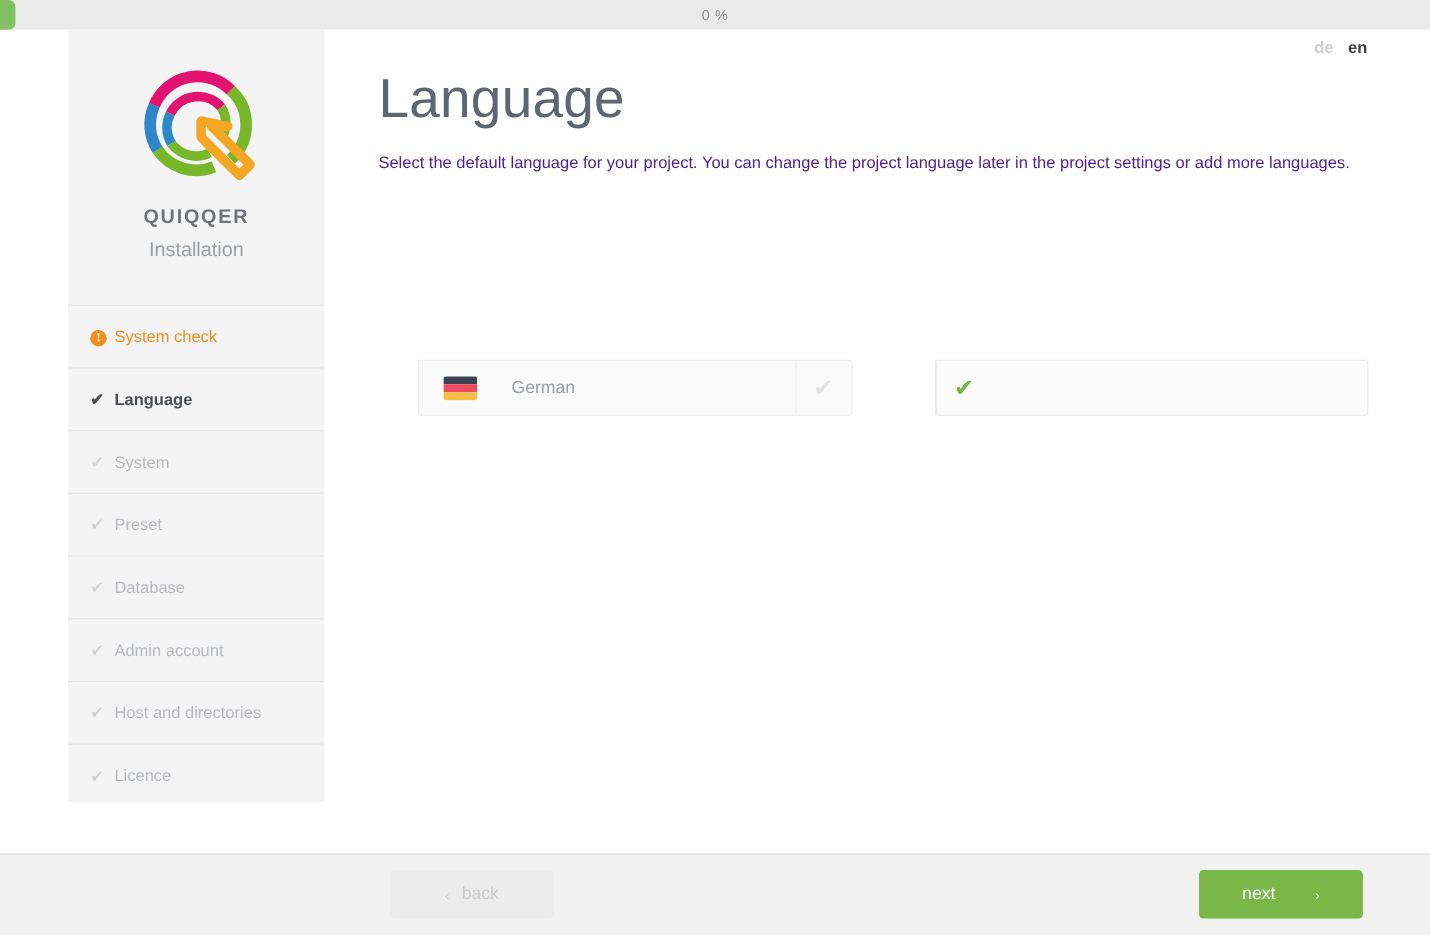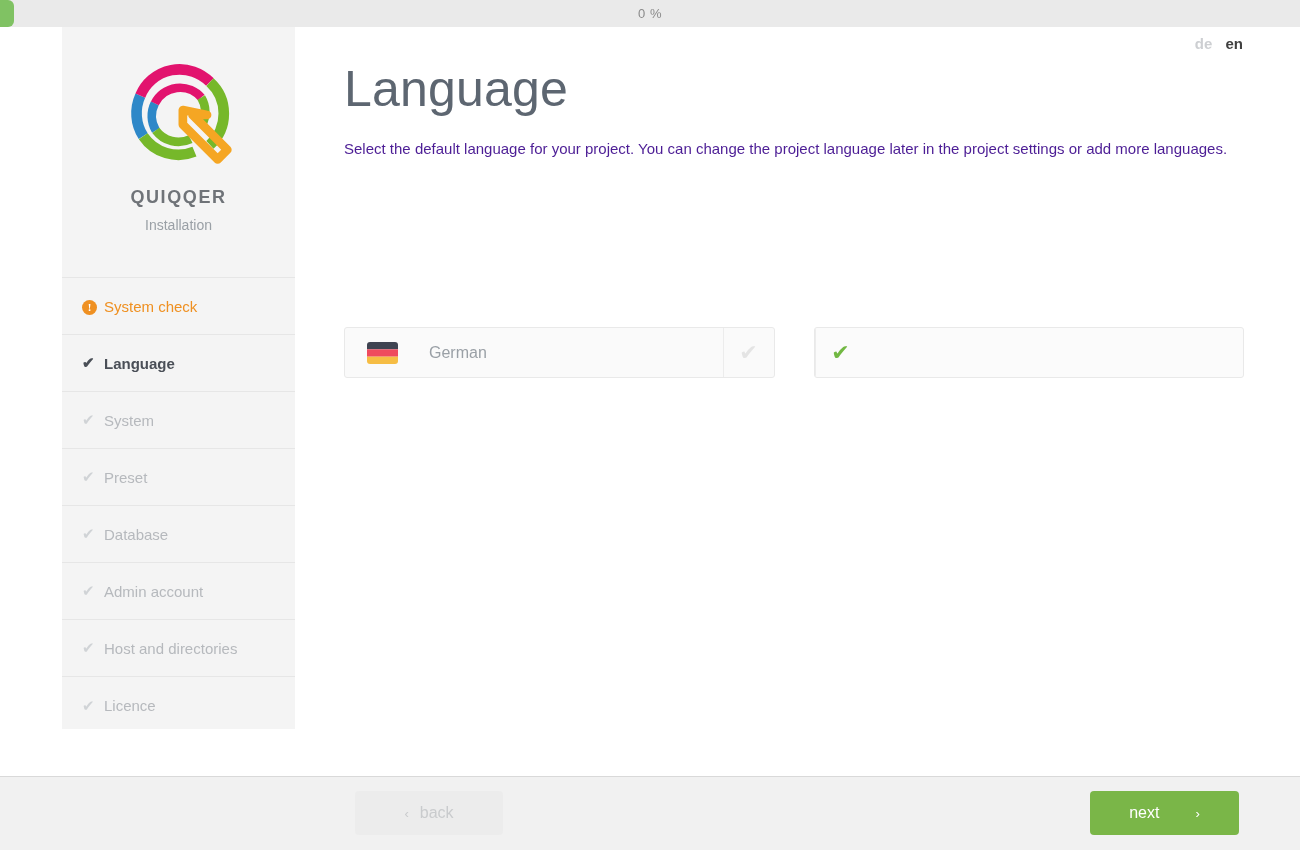--- a/index.html
+++ b/index.html
@@ -69,21 +69,21 @@
     display: block;
   }
   .brand-name {
     font-size: 18px;
     font-weight: bold;
     color: #6f7378;
     letter-spacing: 1.6px;
   }
   .brand-sub {
     margin-top: 9px;
-    font-size: 14px;
+    font-size: 18px;
     color: #9aa0a6;
     font-weight: normal;
   }
 
   .nav { border-top: 1px solid #e6e6e6; }
   .nav-item {
     height: 57px;
     display: flex;
     align-items: center;
     padding-left: 20px;
@@ -167,20 +167,21 @@
   .lang-card {
     flex: 1 1 0;
     height: 51px;
     display: flex;
     align-items: stretch;
     border: 1px solid #e9e9e9;
     border-radius: 3px;
     background: #fafafa;
     cursor: pointer;
     overflow: hidden;
+    margin-left: 36px;
   }
   .lang-card.selected { background: #fbfbfb; }
   .lang-main {
     flex: 1 1 auto;
     display: flex;
     align-items: center;
     padding-left: 22px;
   }
   .flag {
     width: 31px;

